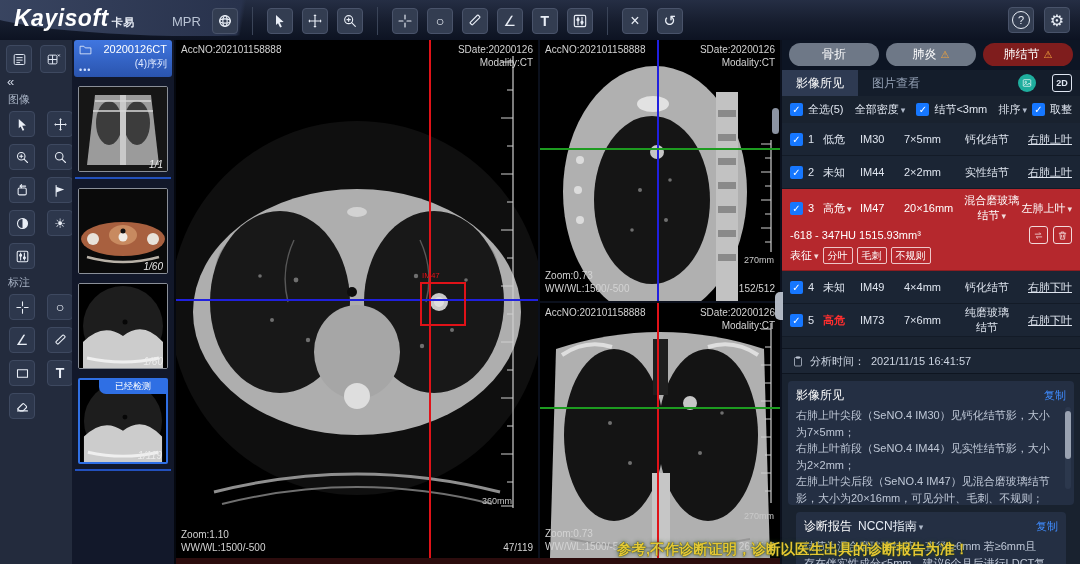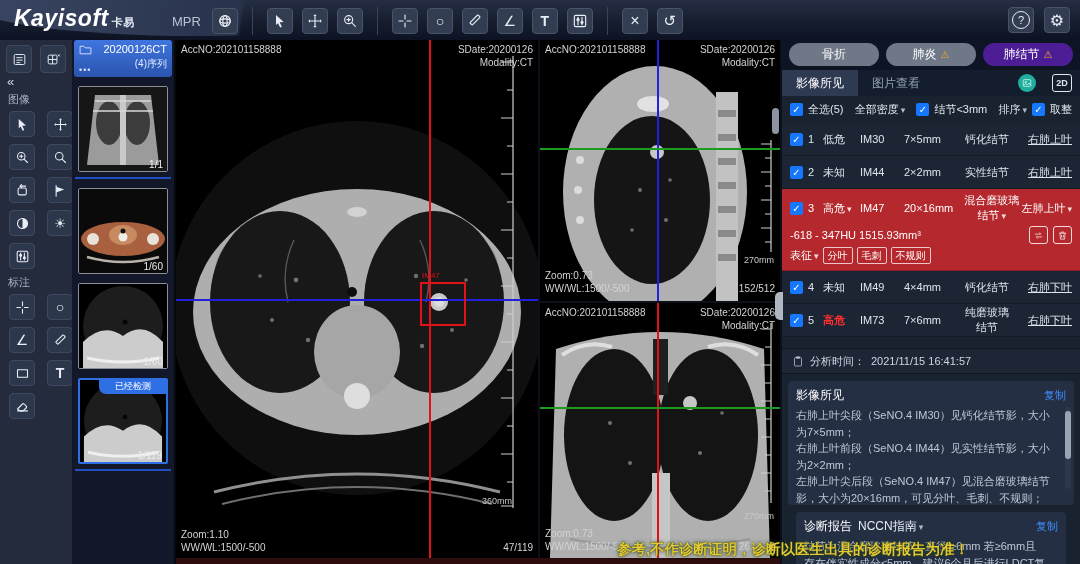--- a/index.html
+++ b/index.html
@@ -34,41 +34,41 @@
   
   .series-panel{position:absolute;left:72px;top:40px;width:102px;height:524px;background:#12182a;border-right:2px solid #05080f;}
   .series-tab{margin:0 2px;height:33px;background:linear-gradient(180deg,#4076e0,#2a54ae);border-radius:3px;position:relative;padding:2px 5px;}
   .st-name{font-size:11px;color:#fff;text-align:right;line-height:15px;}
   .st-count{font-size:10px;color:#dfe9ff;text-align:right;line-height:13px;}
   .st-folder{position:absolute;left:5px;top:4px;}
   .st-folder svg{width:13px;height:11px;stroke:#eaf0fb;fill:none;stroke-width:1.5;}
   .st-more{position:absolute;left:5px;bottom:2px;font-size:9px;color:#cfe0ff;letter-spacing:1px;}
   .thumb{position:relative;margin:9px auto 0;width:88px;height:84px;background:#04060a;border:1px solid #8a8f98;border-radius:2px;overflow:hidden;}
   .thumb svg{width:100%;height:100%;display:block;}
-  .t-label{position:absolute;right:4px;bottom:1px;font-size:10px;color:#ececec;}
+  .t-label{position:absolute;right:4px;bottom:1px;font-size:10px;color:#ececec;font-style:italic;}
   .thumb.selected{border:2px solid #2f6fe4;width:86px;height:82px;}
   .t-badge{position:absolute;right:-1px;top:-1px;background:#2f6fe4;color:#fff;font-size:9px;padding:1px 16px;border-radius:0 2px 0 7px;}
   .t-sep{height:2px;background:#2250bd;margin:5px 3px 0;}
   
   .vp{position:absolute;background:#000;overflow:hidden;}
   .vp-txt{position:absolute;font-size:10px;color:#d3d3d3;line-height:13px;z-index:6;}
   .xline{position:absolute;z-index:5;pointer-events:none;}
   .roi{position:absolute;border:2px solid #e01218;z-index:6;}
   .roi-label{position:absolute;font-size:8px;color:#e01218;z-index:6;}
   .ruler{position:absolute;z-index:4;}
   .ruler-label{position:absolute;font-size:9px;color:#c9c9c9;z-index:6;}
   .vscroll{position:absolute;right:1px;width:7px;border-radius:4px;background:#9aa3b2;opacity:.9;z-index:7;}
   .vp-bottomline{position:absolute;left:176px;top:558px;width:604px;height:6px;background:#2c0c0d;}
   .panel-handle{position:absolute;left:775px;top:292px;width:8px;height:28px;background:#cfd6e2;border-radius:5px 0 0 5px;opacity:.85;z-index:8;}
   
   .rpanel{position:absolute;left:782px;top:40px;width:298px;height:524px;background:#19222f;display:flex;flex-direction:column;}
   .pills{display:flex;gap:7px;padding:3px 7px 4px;align-items:center;background:#0d1524;}
   .pill{flex:1;height:23px;border-radius:12px;background:#6e7887;color:#fff;font-size:12px;border:none;
         display:flex;align-items:center;justify-content:center;gap:4px;cursor:pointer;}
-  .pill.active{background:#4c1d95;}
+  .pill.active{background:#7f1d1d;}
   .warn{color:#f0a23c;font-size:10px;line-height:10px;}
   .rtabs{display:flex;align-items:stretch;height:26px;background:#141d2b;}
   .rtab{padding:0 14px;font-size:12px;color:#93a0b4;display:flex;align-items:center;cursor:pointer;}
   .rtab.active{background:#2e3a52;color:#fff;}
   .rtab-icons{margin-left:auto;display:flex;align-items:center;gap:16px;padding-right:8px;}
   .teal-ic{width:18px;height:18px;border-radius:50%;background:#1fae9e;display:flex;align-items:center;justify-content:center;}
   .teal-ic svg{width:10px;height:10px;stroke:#fff;fill:none;stroke-width:1.6;}
   .twod-ic{width:18px;height:16px;border:1.5px solid #dfe6f2;border-radius:3px;color:#dfe6f2;
            font-size:9px;font-weight:bold;display:flex;align-items:center;justify-content:center;}
   .filters{display:flex;align-items:center;gap:5px;height:27px;padding:0 8px;font-size:11px;color:#dfe5ef;background:#19222f;}

